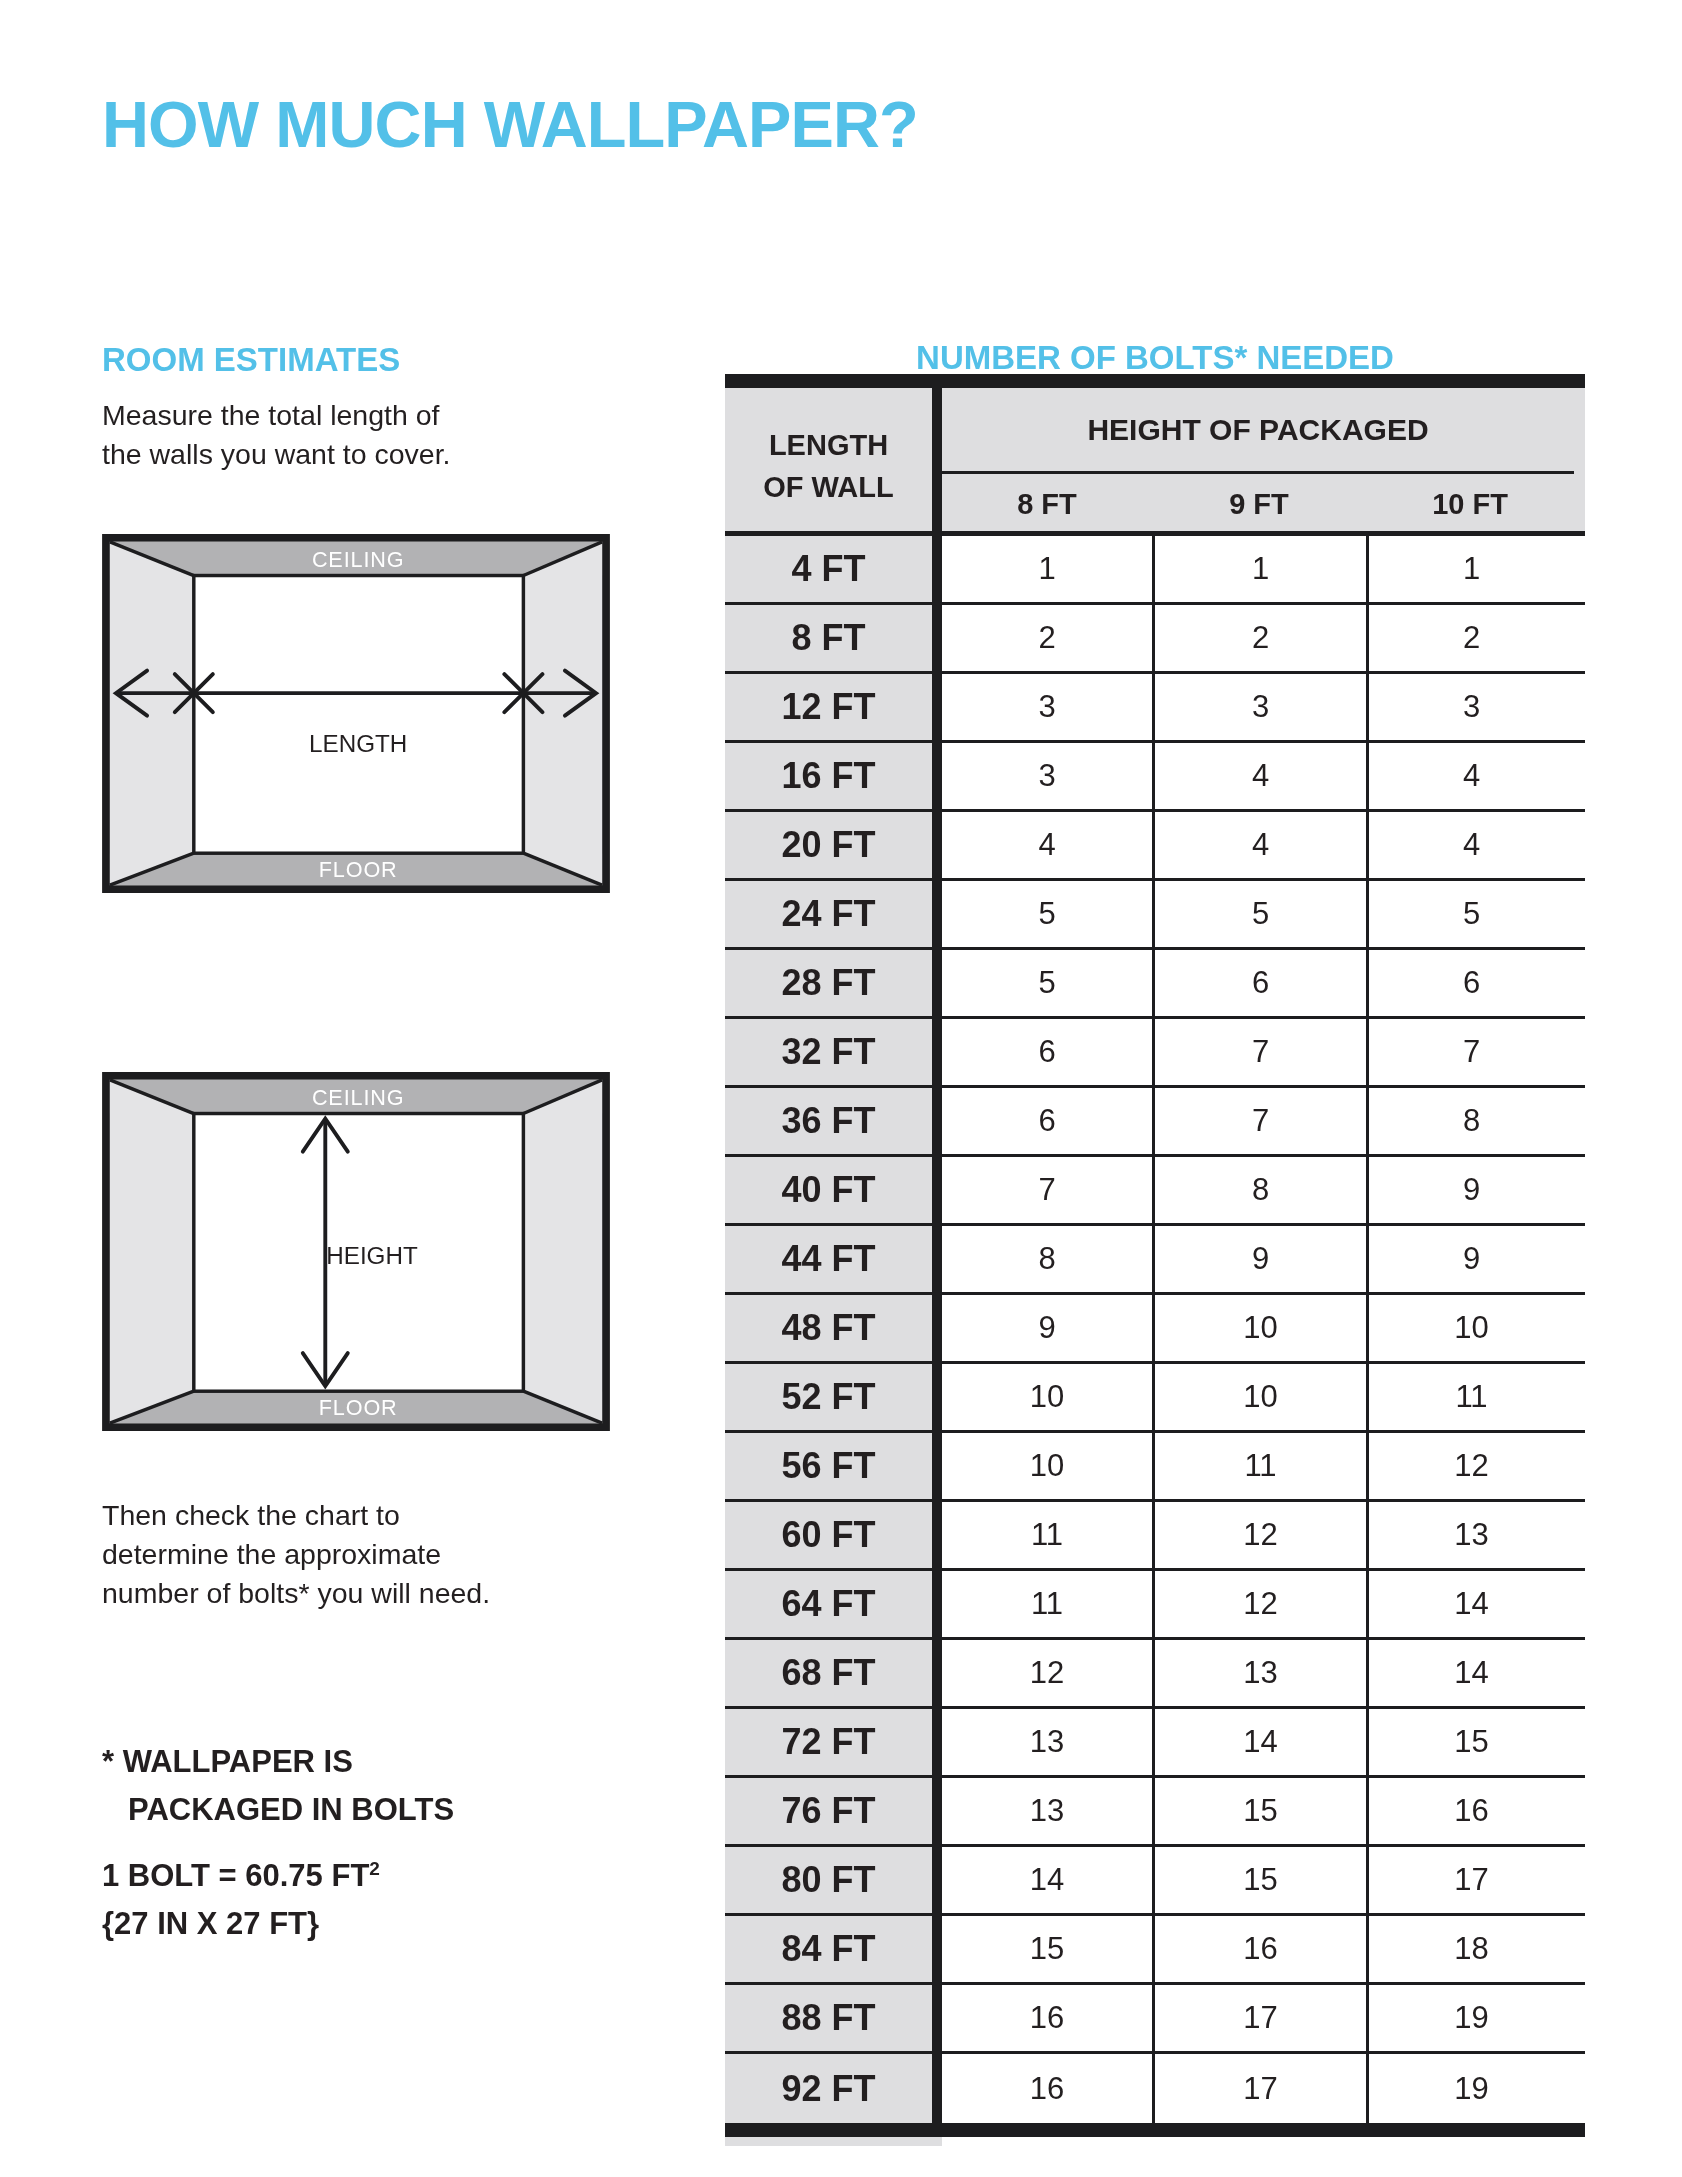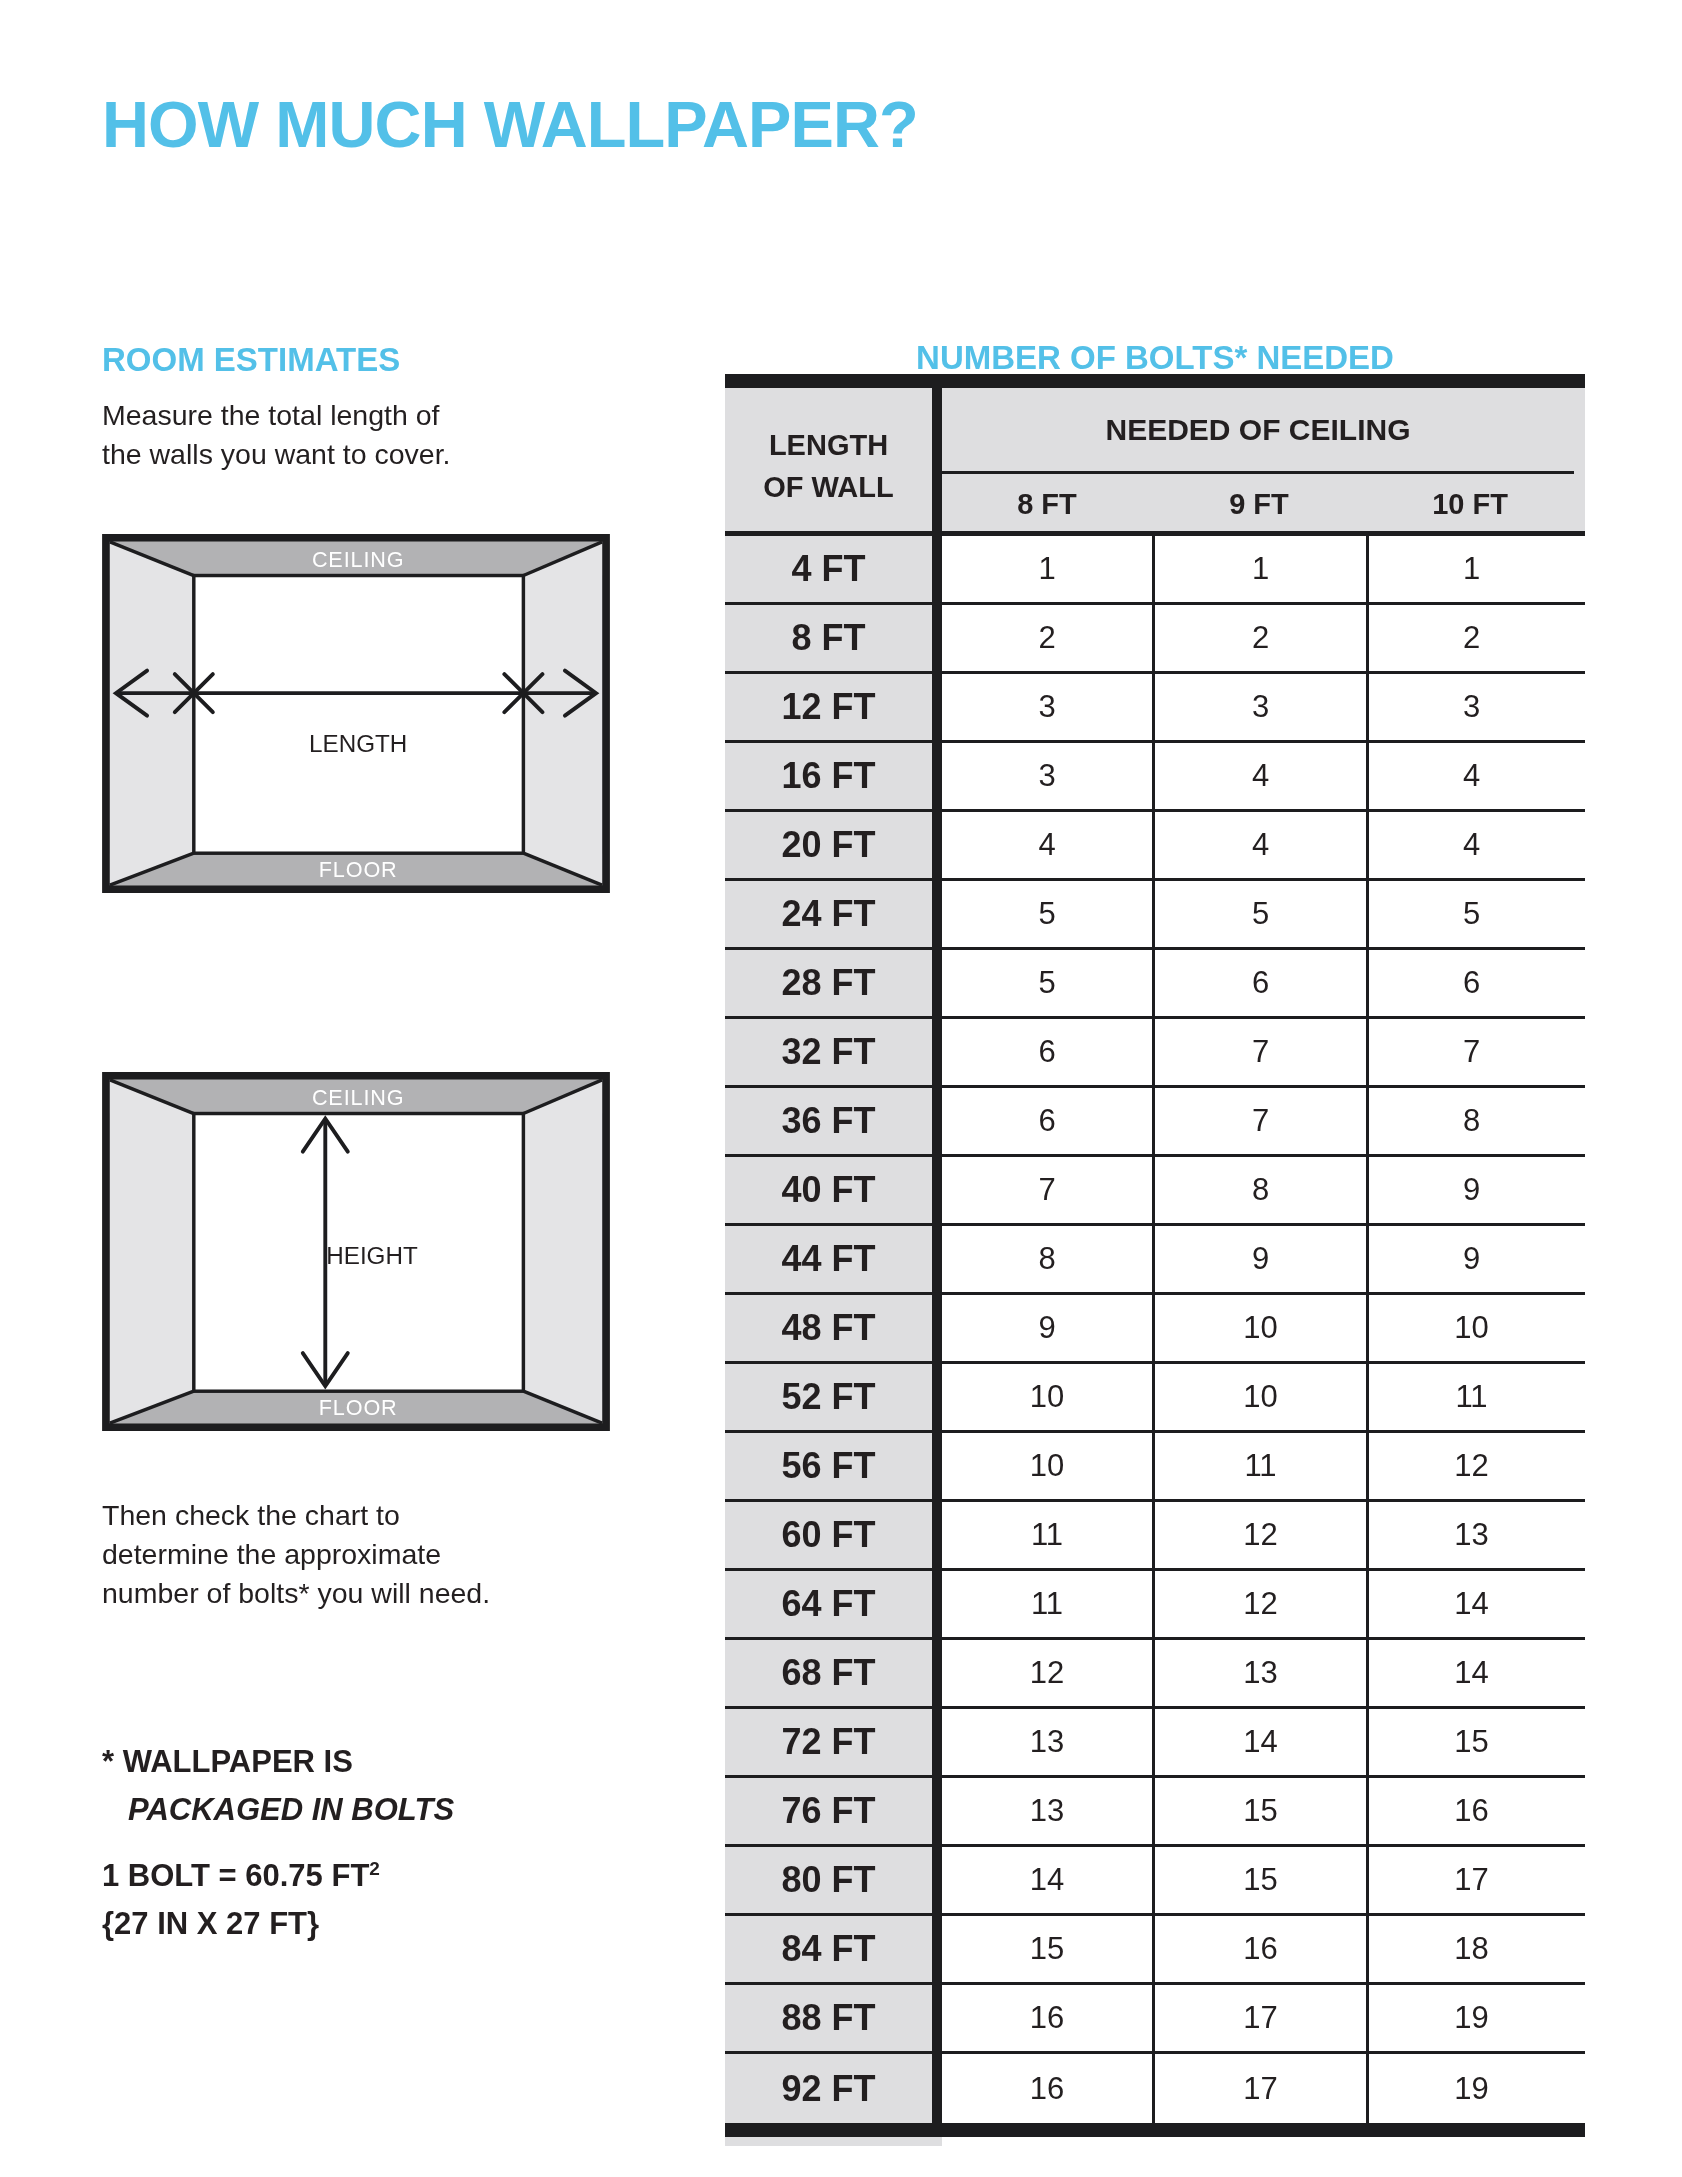--- a/index.html
+++ b/index.html
@@ -20,21 +20,21 @@
 
   .section-heading{font-size:33px;font-weight:bold;color:var(--accent);line-height:1;white-space:nowrap;margin-top:22px;}
   .left-heading{position:absolute;left:102px;top:321px;}
 
   .body-text{position:absolute;left:102px;font-size:28.5px;line-height:39px;color:var(--ink);}
   .para1{top:396px;}
   .para2{top:938px;}
   .para3{top:1496px;}
 
   .footnote{position:absolute;left:102px;top:1738px;font-size:31px;font-weight:bold;line-height:48px;}
-  .footnote .indent{padding-left:26px;font-style:italic;}
+  .footnote .indent{padding-left:26px;}
   .bolt-eq{position:absolute;left:102px;top:1852px;font-size:31px;font-weight:bold;line-height:48px;}
   .bolt-eq sup{font-size:19px;vertical-align:super;line-height:0;}
 
   .diagram{position:absolute;left:102px;width:508px;height:359px;}
   .diagram1{top:534px;}
   .diagram2{top:1072px;}
 
   
   .tbl-heading{position:absolute;left:725px;top:319px;width:860px;text-align:center;}
   .tbl{position:absolute;left:725px;top:374px;width:860px;}
@@ -150,21 +150,21 @@
   <div class="section-heading tbl-heading">NUMBER OF BOLTS* NEEDED</div>
 
   <div class="tbl">
     <div class="topbar"></div>
     <div class="thead">
       <div class="corner">
         <div>LENGTH</div>
         <div>OF WALL</div>
       </div>
       <div class="headright">
-        <div class="grouphead">NEEDED OF CEILING</div>
+        <div class="grouphead">HEIGHT OF PACKAGED</div>
         <div class="subheads">
           <div class="sub c0">8 FT</div>
           <div class="sub c1">9 FT</div>
           <div class="sub c2">10 FT</div>
         </div>
       </div>
     </div>
     <div class="tbody">
         <div class="trow">
           <div class="tlabel">4 FT</div>

